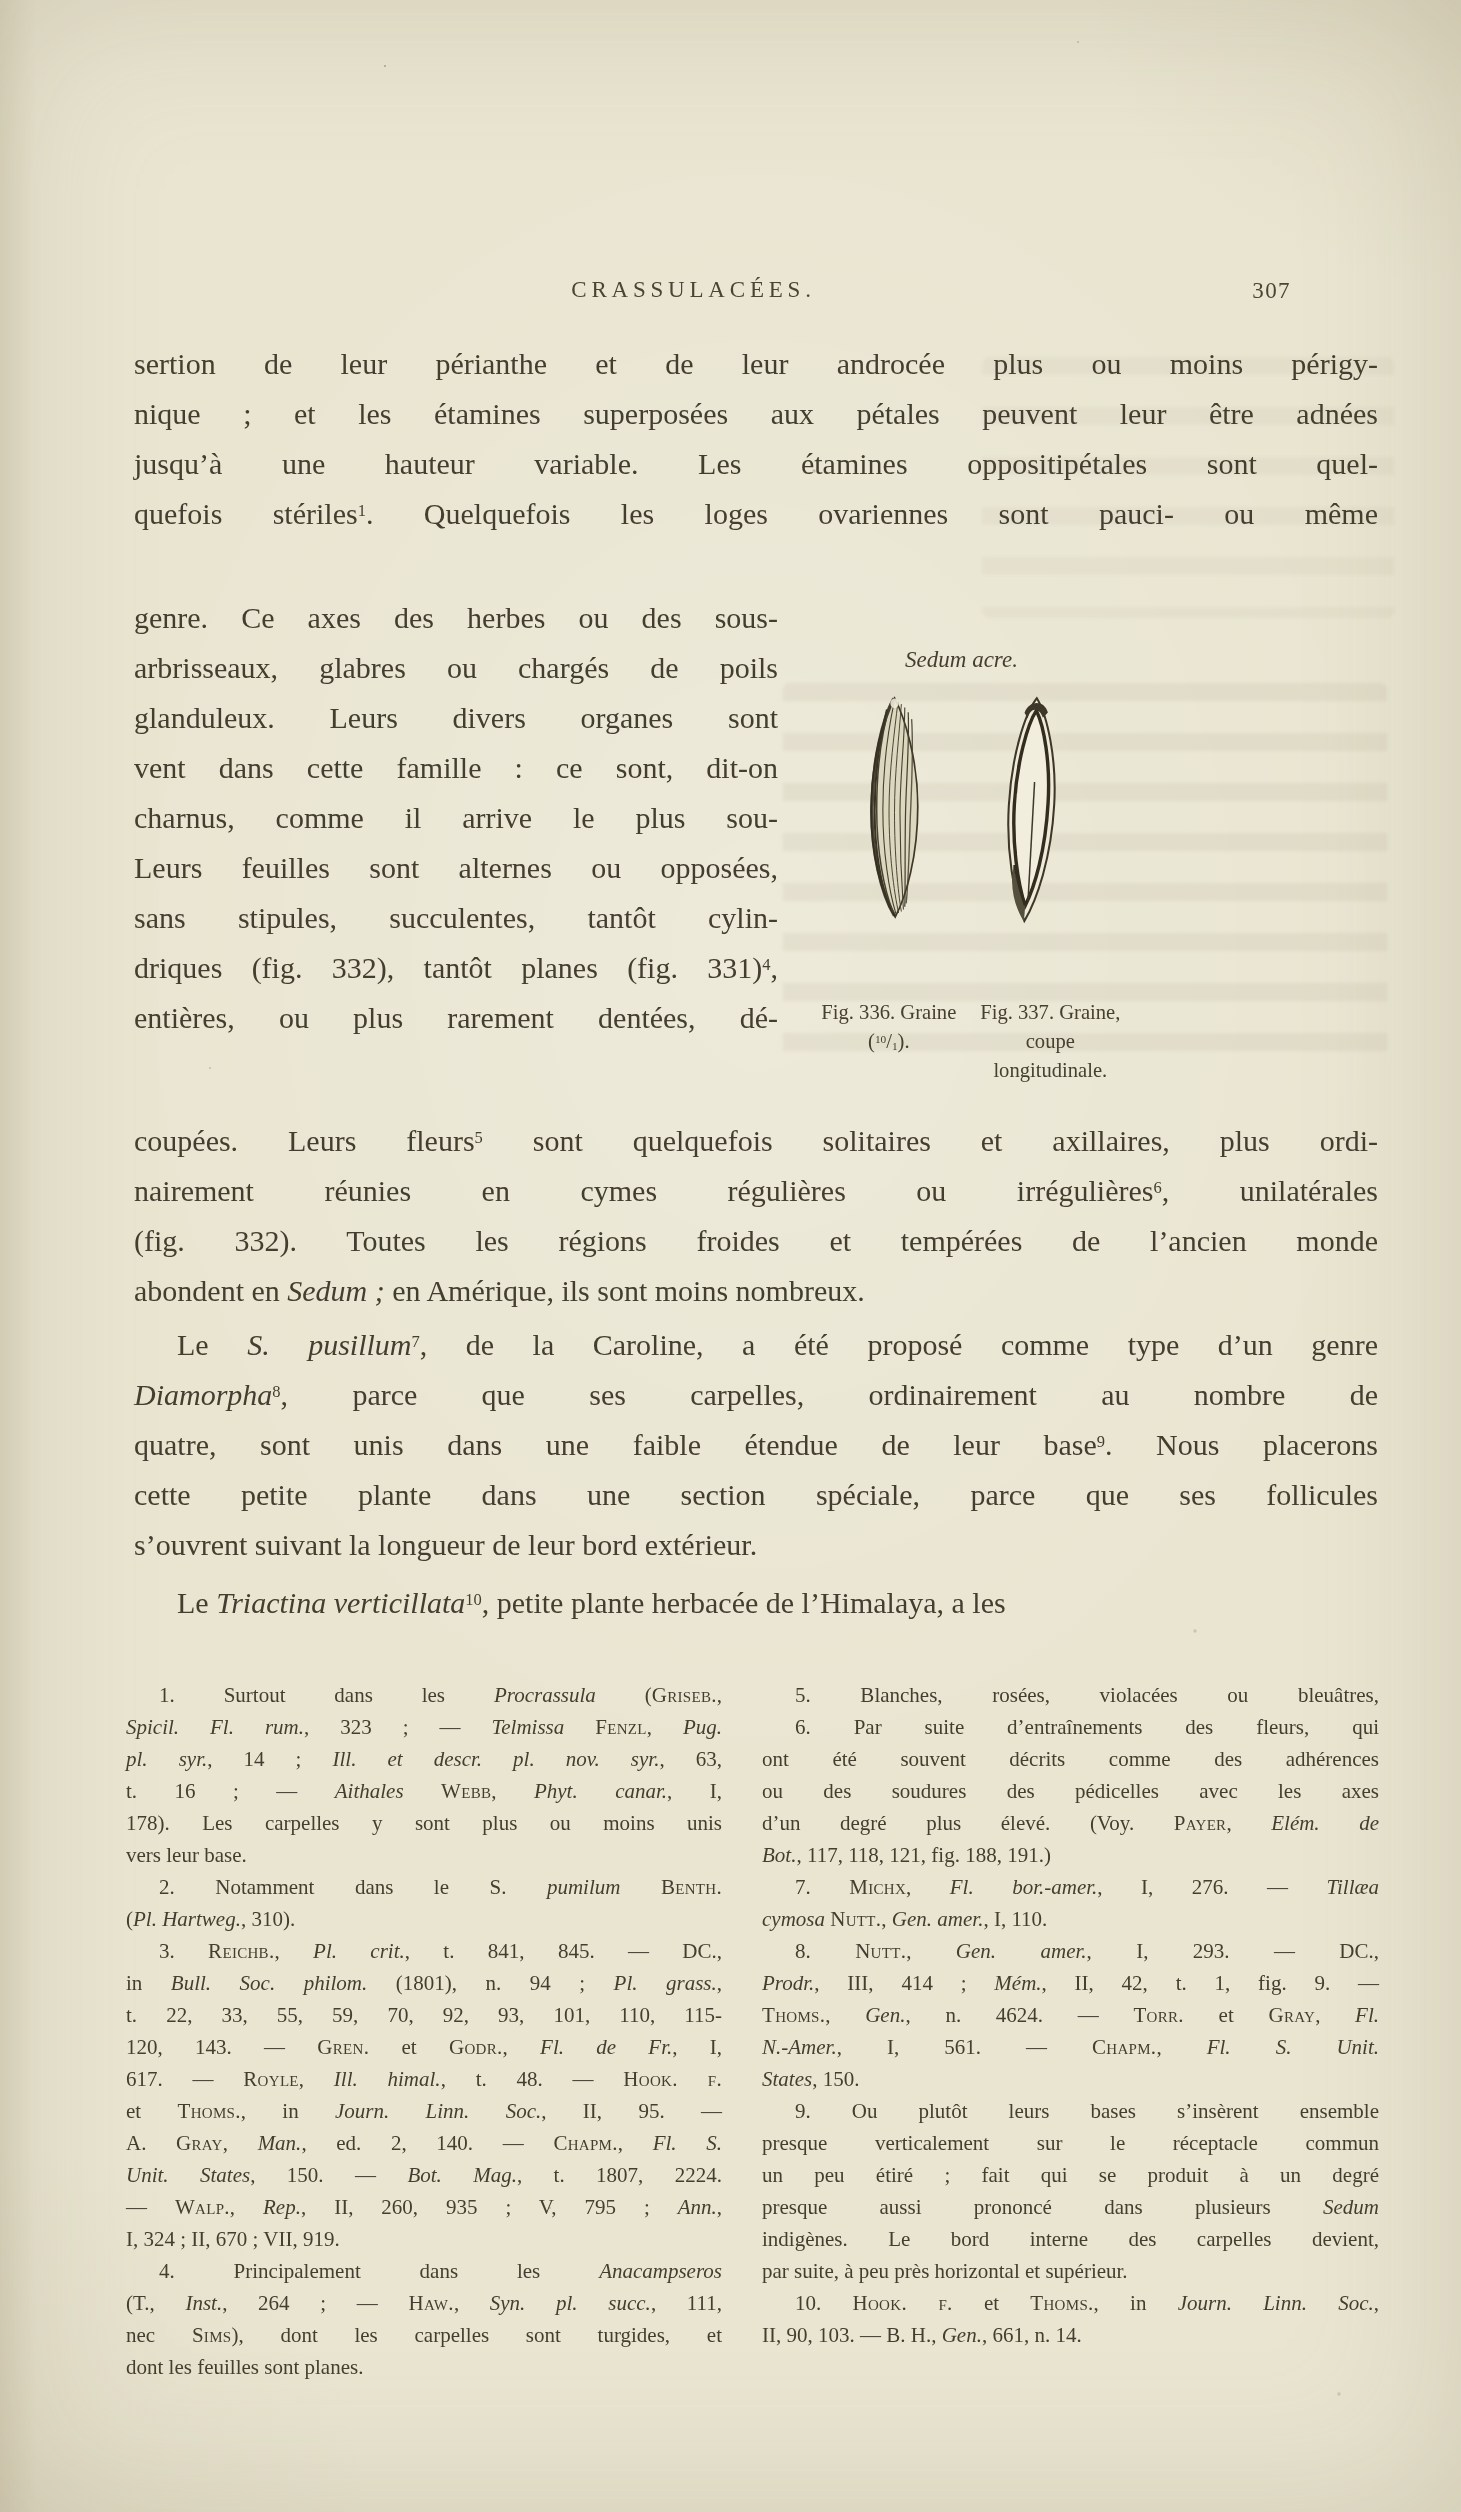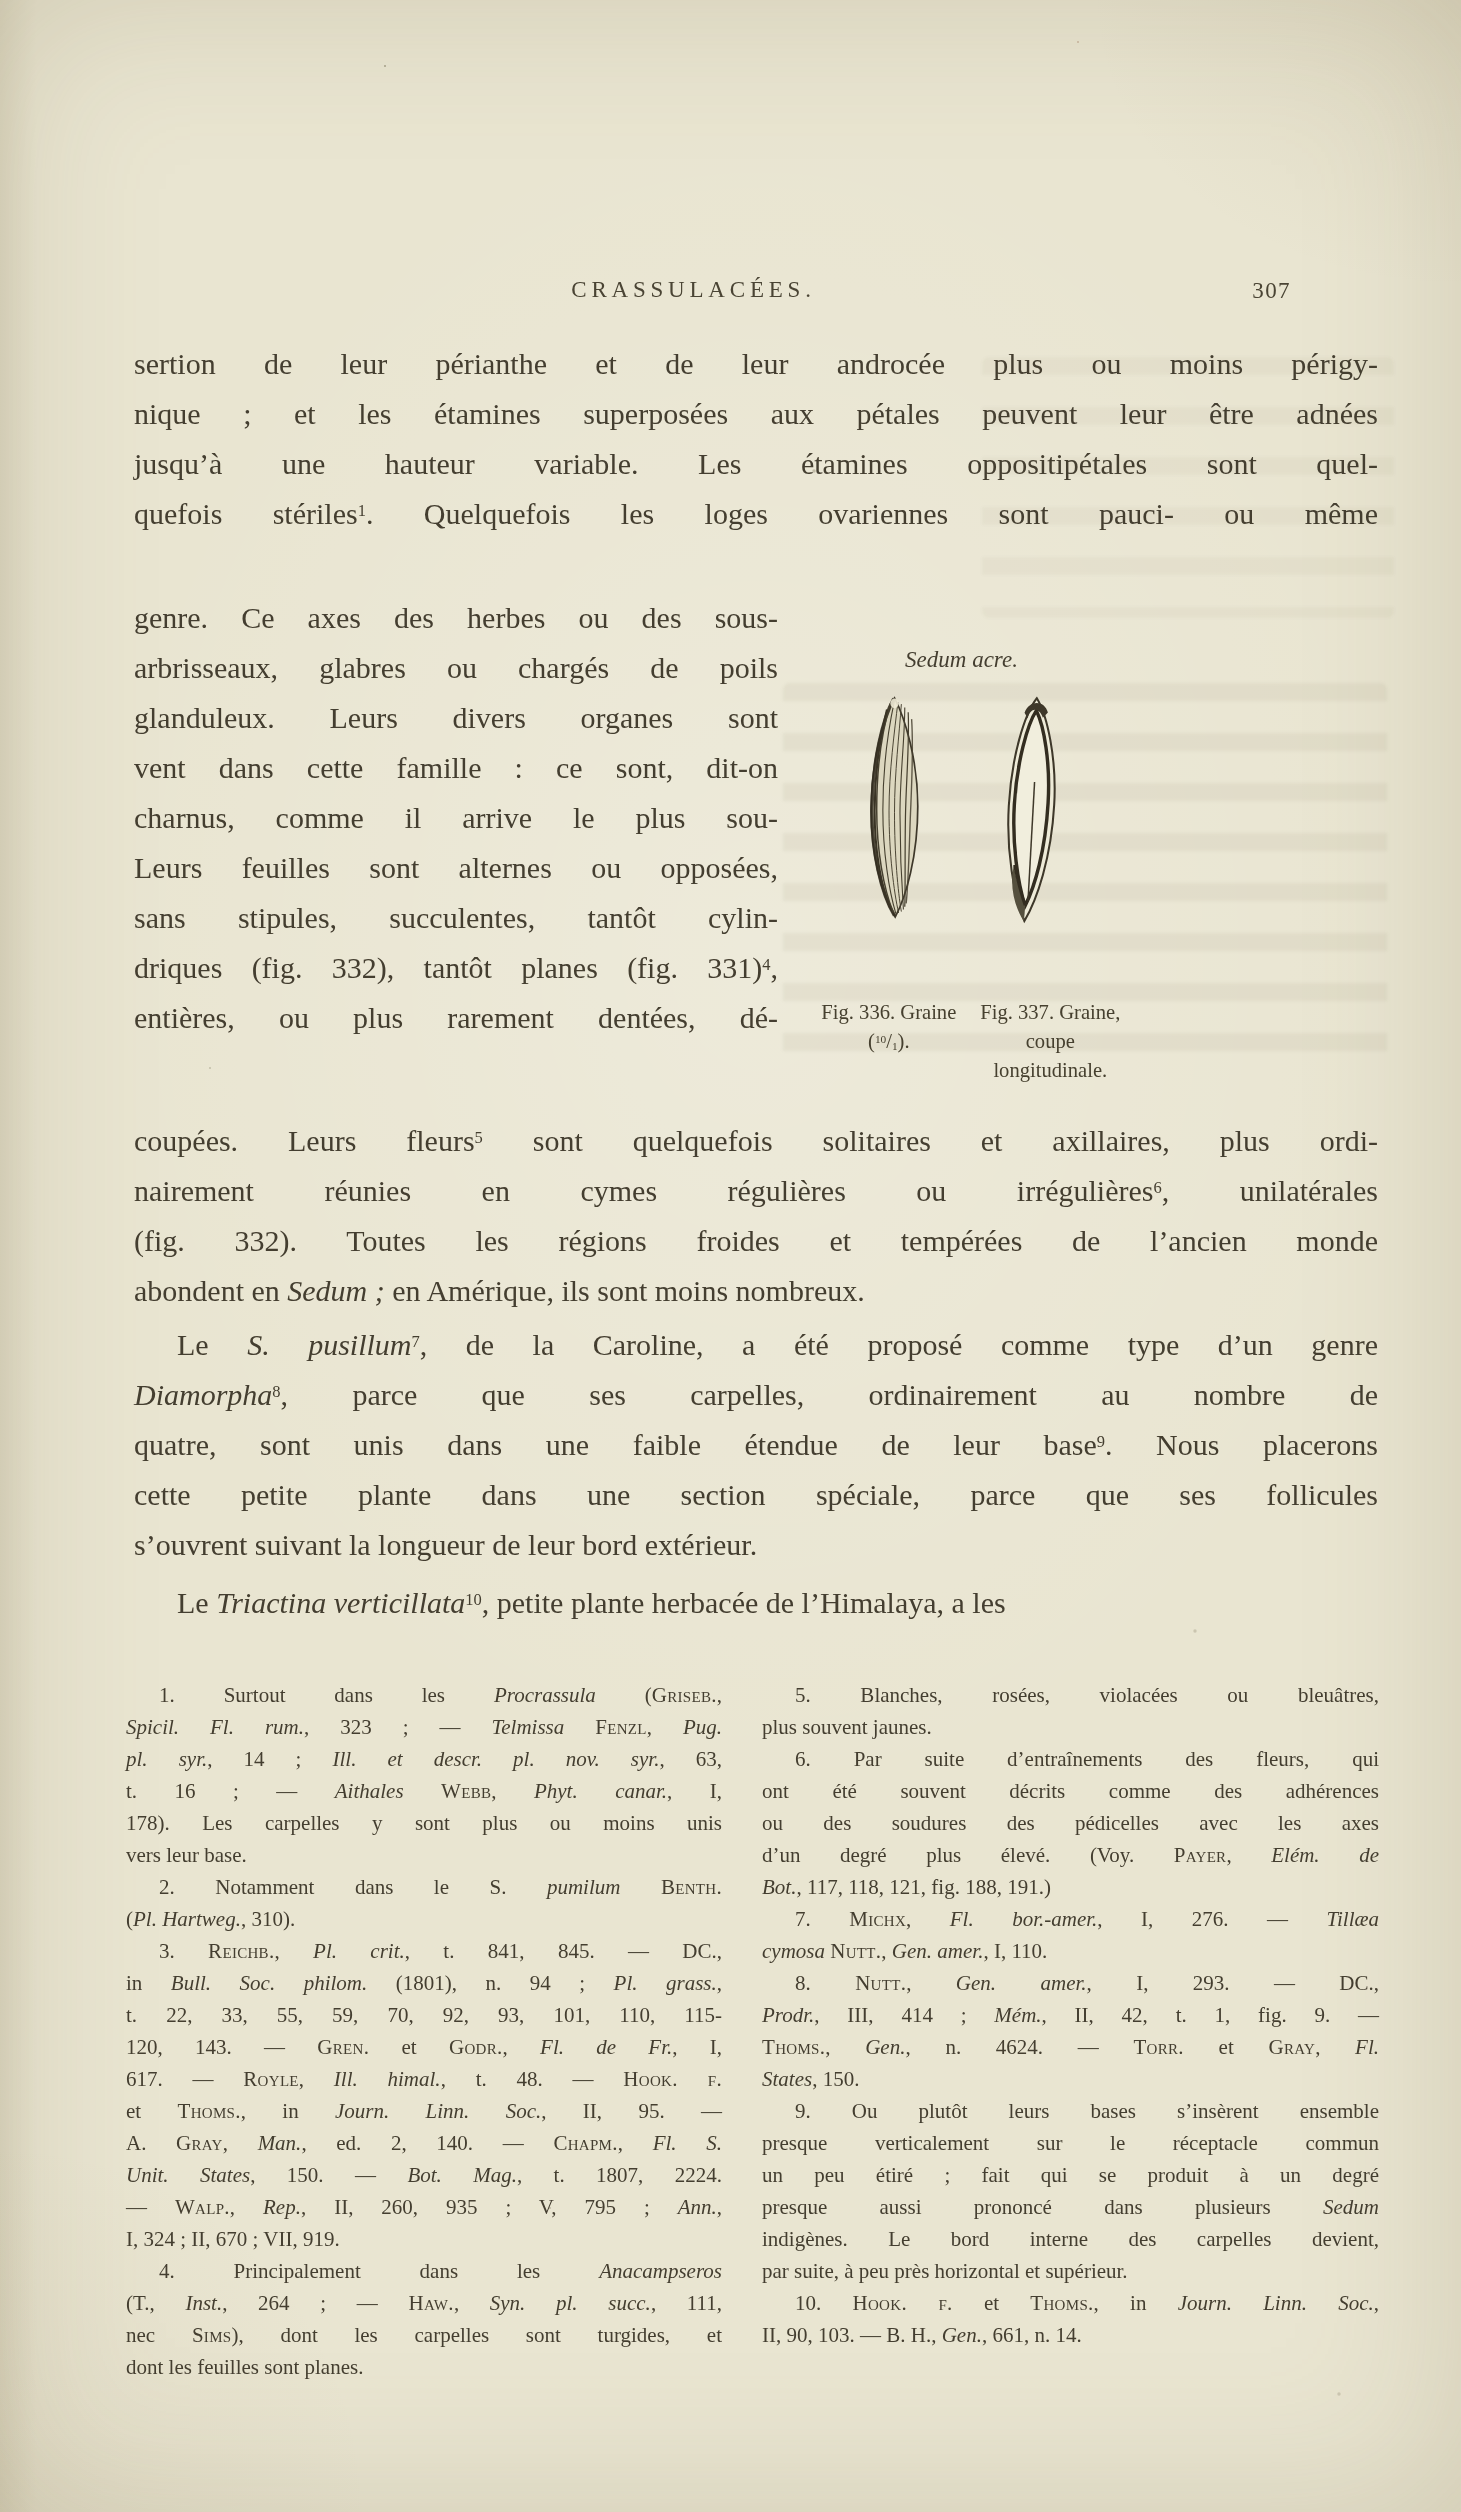--- a/index.html
+++ b/index.html
@@ -167,31 +167,31 @@
       <div class="tline just"><em>Unit. States</em>, 150. — <em>Bot. Mag.</em>, t. 1807, 2224.</div>
       <div class="tline just">— <span class="sc">Walp.</span>, <em>Rep.</em>, II, 260, 935 ; V, 795 ; <em>Ann.</em>,</div>
       <div class="tline">I, 324 ; II, 670 ; VII, 919.</div>
       <div class="tline just indent">4. Principalement dans les <em>Anacampseros</em></div>
       <div class="tline just">(T., <em>Inst.</em>, 264 ; — <span class="sc">Haw.</span>, <em>Syn. pl. succ.</em>, 111,</div>
       <div class="tline just">nec <span class="sc">Sims</span>), dont les carpelles sont turgides, et</div>
       <div class="tline">dont les feuilles sont planes.</div>
     </div>
   <div class="band fn fn-right">
       <div class="tline just indent">5. Blanches, rosées, violacées ou bleuâtres,</div>
-      <div class="tline">plus souvent jaunes.</div>
       <div class="tline just indent">6. Par suite d’entraînements des fleurs, qui</div>
       <div class="tline just">ont été souvent décrits comme des adhérences</div>
       <div class="tline just">ou des soudures des pédicelles avec les axes</div>
       <div class="tline just">d’un degré plus élevé. (Voy. <span class="sc">Payer</span>, <em>Elém. de</em></div>
       <div class="tline"><em>Bot.</em>, 117, 118, 121, fig. 188, 191.)</div>
       <div class="tline just indent">7. <span class="sc">Michx</span>, <em>Fl. bor.-amer.</em>, I, 276. — <em>Tillæa</em></div>
       <div class="tline"><em>cymosa</em> <span class="sc">Nutt.</span>, <em>Gen. amer.</em>, I, 110.</div>
       <div class="tline just indent">8. <span class="sc">Nutt.</span>, <em>Gen. amer.</em>, I, 293. — DC.,</div>
       <div class="tline just"><em>Prodr.</em>, III, 414 ; <em>Mém.</em>, II, 42, t. 1, fig. 9. —</div>
       <div class="tline just"><span class="sc">Thoms.</span>, <em>Gen.</em>, n. 4624. — <span class="sc">Torr.</span> et <span class="sc">Gray</span>, <em>Fl.</em></div>
+      <div class="tline just"><em>N.-Amer.</em>, I, 561. — <span class="sc">Chapm.</span>, <em>Fl. S. Unit.</em></div>
       <div class="tline"><em>States</em>, 150.</div>
       <div class="tline just indent">9. Ou plutôt leurs bases s’insèrent ensemble</div>
       <div class="tline just">presque verticalement sur le réceptacle commun</div>
       <div class="tline just">un peu étiré ; fait qui se produit à un degré</div>
       <div class="tline just">presque aussi prononcé dans plusieurs <em>Sedum</em></div>
       <div class="tline just">indigènes. Le bord interne des carpelles devient,</div>
       <div class="tline">par suite, à peu près horizontal et supérieur.</div>
       <div class="tline just indent">10. <span class="sc">Hook. f.</span> et <span class="sc">Thoms.</span>, in <em>Journ. Linn. Soc.</em>,</div>
       <div class="tline">II, 90, 103. — B. H., <em>Gen.</em>, 661, n. 14.</div>
     </div>

